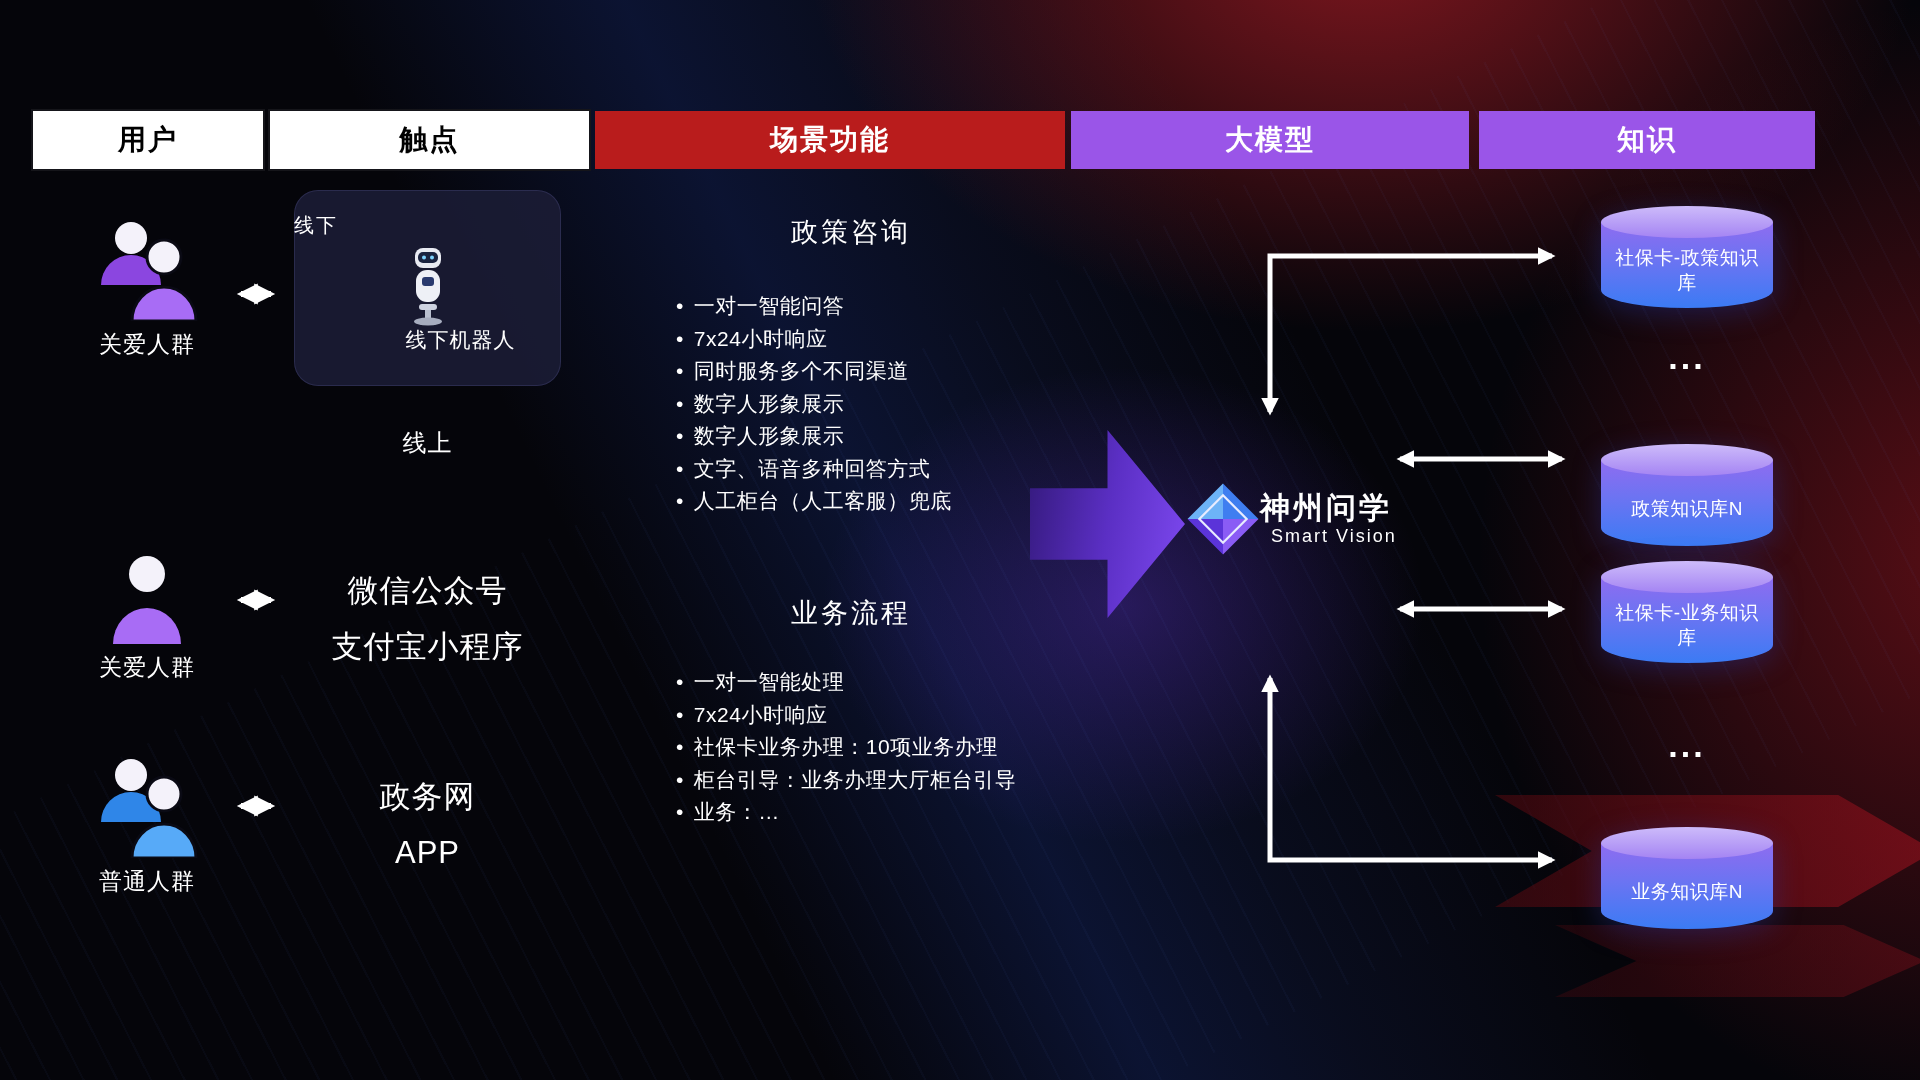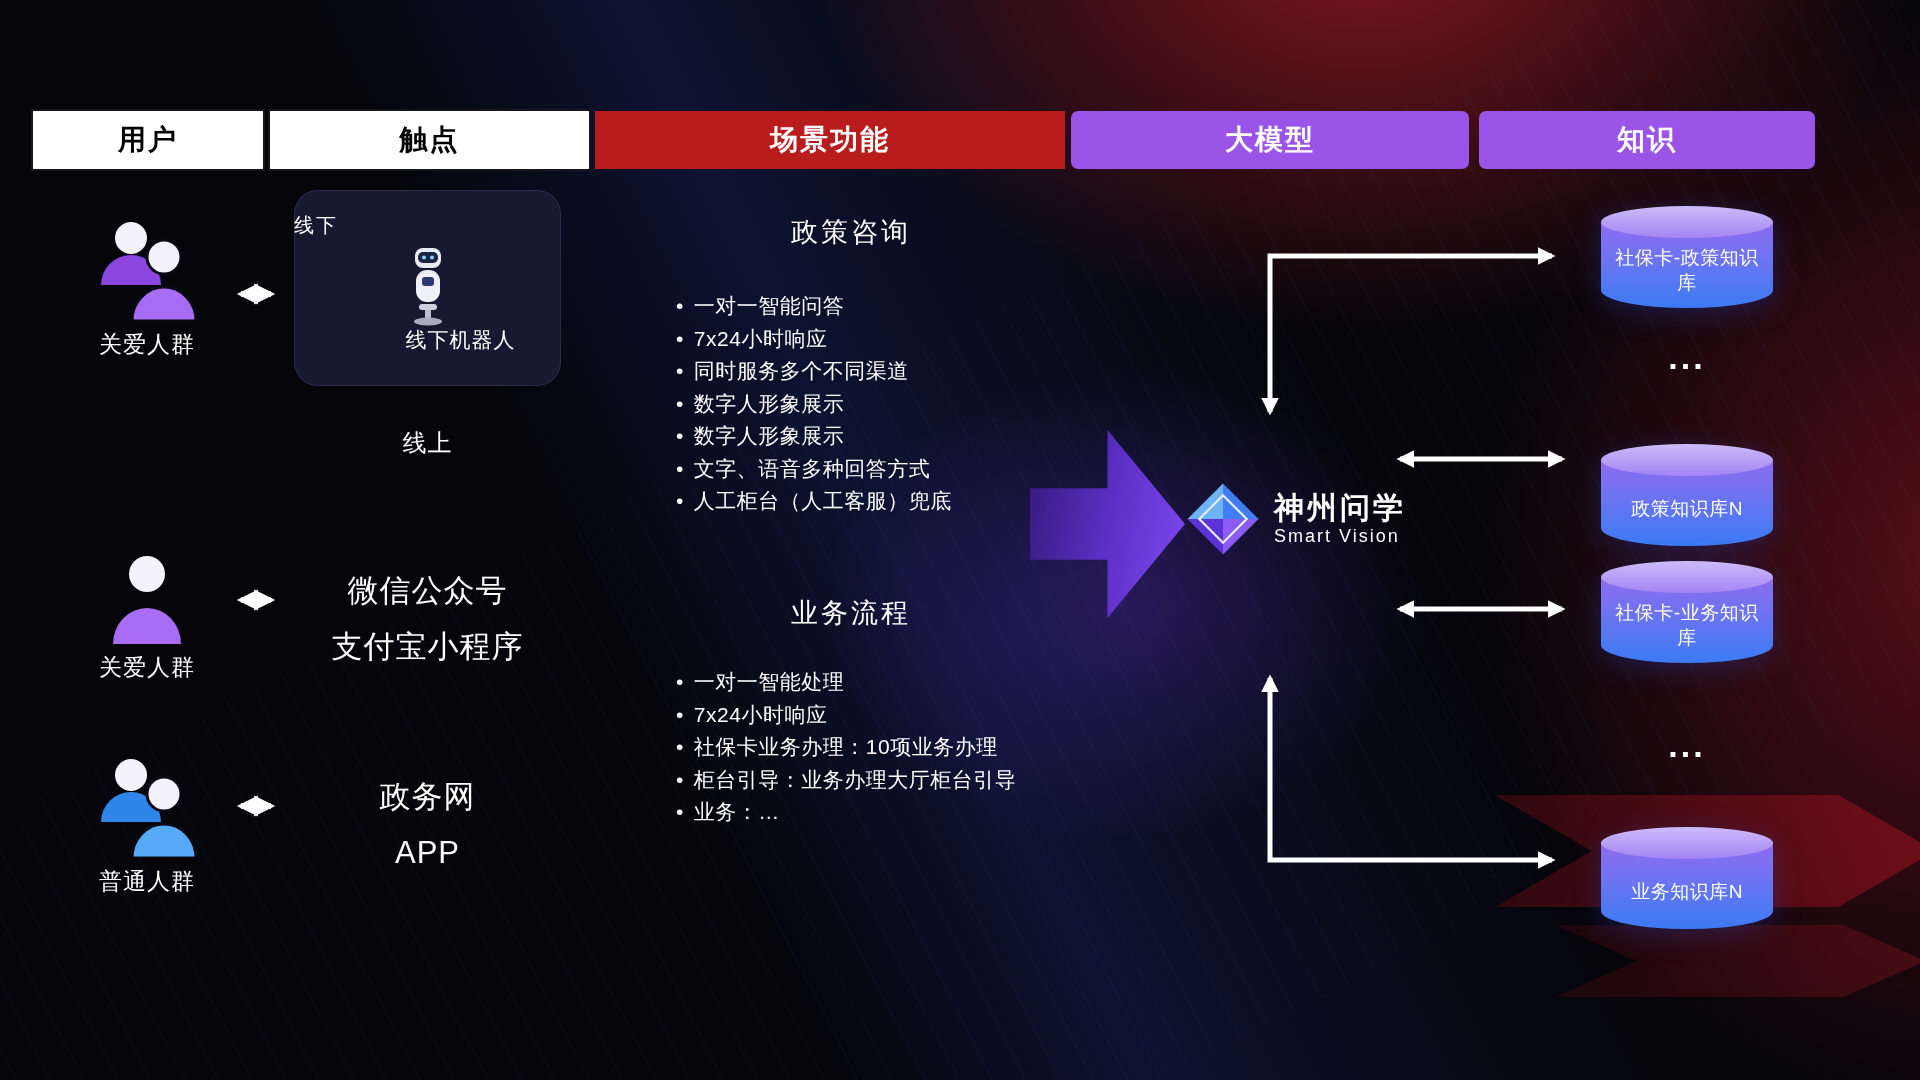--- a/index.html
+++ b/index.html
@@ -19,21 +19,21 @@
   .chev{position:absolute;background:linear-gradient(90deg,#53090f,#a3121f);
     clip-path:polygon(0 0,78% 0,100% 50%,78% 100%,0 100%,22% 50%);}
   .chev1{left:1495px;top:795px;width:440px;height:112px;opacity:.55;}
   .chev2{left:1555px;top:925px;width:370px;height:72px;opacity:.32;}
 
   
   .hdr{position:absolute;top:111px;height:58px;display:flex;align-items:center;justify-content:center;
     font-size:28px;font-weight:bold;letter-spacing:2px;}
   .hdr-white{background:#ffffff;color:#000;box-shadow:0 0 0 2px #15151a;}
   .hdr-blue{background:#b91c1c;color:#fff;}
-  .hdr-purple{background:#9a55e8;color:#fff;border-radius:7px;}
+  .hdr-purple{background:#9a55e8;color:#fff;}
 
   
   .user-block{position:absolute;width:150px;display:flex;flex-direction:column;align-items:center;gap:8px;}
   .user-label{font-size:23px;letter-spacing:1px;}
 
   
   .offline-card{position:absolute;left:294px;top:190px;width:267px;height:196px;border-radius:24px;
     background:rgba(27,28,54,.88);box-shadow:0 0 0 1px rgba(130,130,210,.18) inset;}
   .offline-title{position:absolute;top:22px;width:100%;text-align:left;font-size:20px;letter-spacing:2px;}
   .robot-wrap{position:absolute;top:56px;left:0;width:100%;display:flex;justify-content:center;}
@@ -46,24 +46,24 @@
   .bullet{font-size:21px;line-height:32.5px;white-space:nowrap;letter-spacing:.5px;}
   .bullet::before{content:"•";margin-right:10px;}
 
   
   .big-arrow{position:absolute;left:1030px;top:430px;width:155px;height:188px;
     background:linear-gradient(100deg,#33197a 0%,#5b2fc4 50%,#7f4af2 100%);
     clip-path:polygon(0 31%,50% 31%,50% 0,100% 50%,50% 100%,50% 69%,0 69%);
     filter:drop-shadow(0 0 28px rgba(120,70,240,.5));}
 
   
-  .logo{position:absolute;left:1186px;top:482px;display:flex;align-items:center;gap:14px;}
+  .logo{position:absolute;left:1186px;top:482px;display:flex;align-items:center;}
   .logo-texts{display:flex;flex-direction:column;line-height:1.1;}
   .logo-name{font-size:30px;font-weight:bold;letter-spacing:3px;}
-  .logo-sub{font-size:18px;letter-spacing:2px;margin-top:3px;}
+  .logo-sub{font-size:18px;letter-spacing:2px;margin-top:3px;margin-left:11px;}
 
   
   .db{position:absolute;left:1601px;width:172px;height:102px;filter:drop-shadow(0 6px 14px rgba(40,60,180,.35));}
   .db-top{position:absolute;top:0;left:0;width:100%;height:32px;border-radius:50%;
     background:linear-gradient(180deg,#cdbbfa,#a484f3);z-index:2;}
   .db-body{position:absolute;top:16px;bottom:0;left:0;width:100%;
     border-radius:0 0 50% 50% / 0 0 18px 18px;
     background:linear-gradient(180deg,#8f6cf0 0%,#6b74f2 45%,#3b7bf4 100%);
     display:flex;align-items:center;justify-content:center;z-index:1;}
   .db-label{font-size:19px;text-align:center;line-height:1.3;padding:14px 6px 2px 6px;letter-spacing:.5px;}

